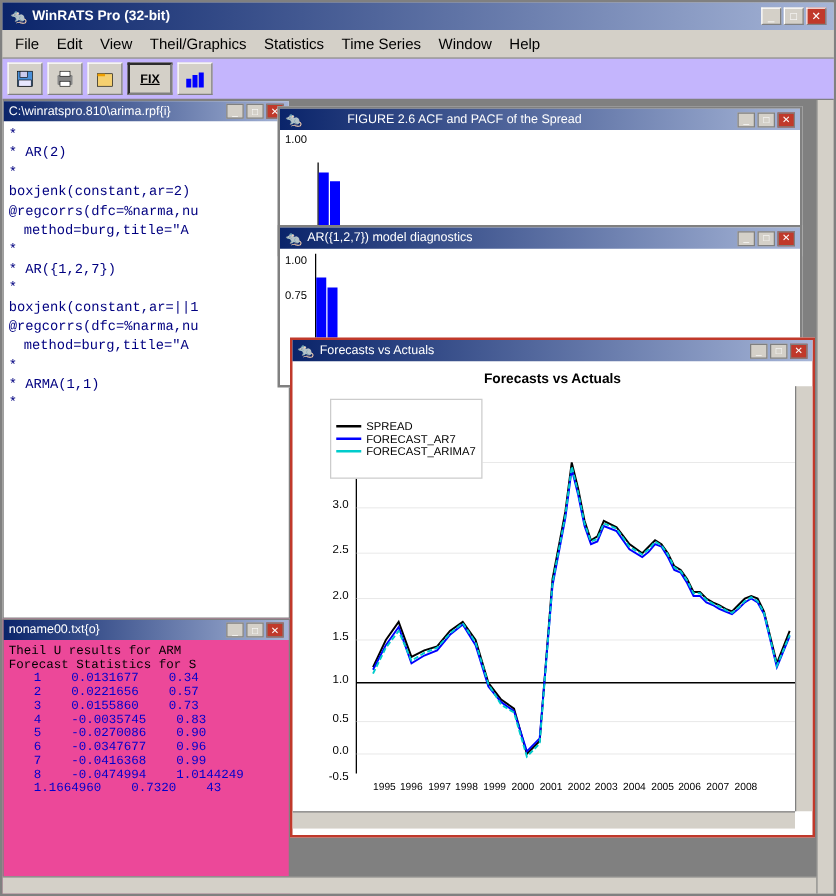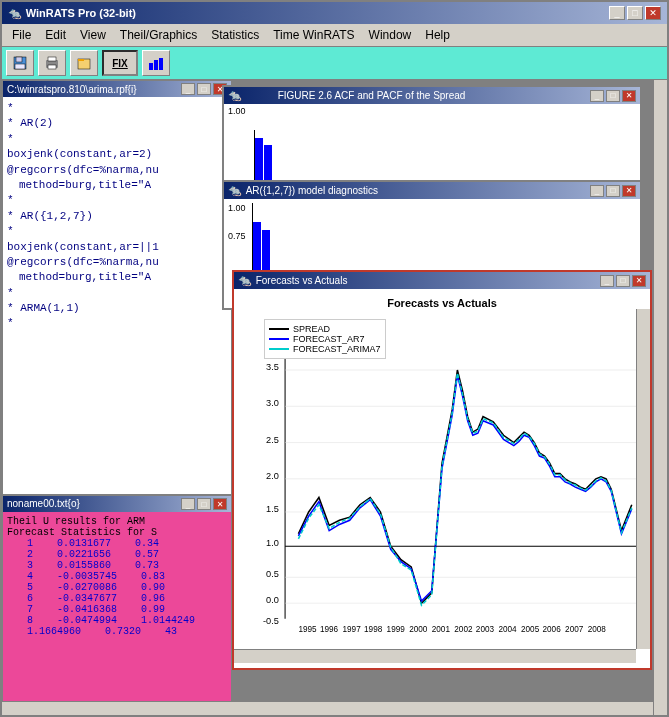--- a/index.html
+++ b/index.html
@@ -62,21 +62,21 @@
       padding: 2px 4px;
       gap: 2px;
     }
     .menu-item {
       padding: 2px 6px;
       font-size: 12px;
       cursor: pointer;
     }
     
     .toolbar {
-      background: #5eead4;
+      background: #c4b5fd;
       border-bottom: 1px solid #808080;
       display: flex;
       padding: 3px 4px;
       gap: 4px;
       align-items: center;
       text-decoration: underline;
     }
     .tool-btn {
       width: 28px;
       height: 26px;
@@ -249,21 +249,21 @@
     .chart-svg {
       width: 100%;
       height: calc(100% - 20px);
     }
     .legend {
       position: absolute;
       top: 30px;
       left: 30px;
       background: white;
       border: 1px solid #ccc;
-      padding: 4px 4px;
+      padding: 16px 4px;
       font-size: 9px;
     }
     .legend-item {
       display: flex;
       align-items: center;
       gap: 4px;
     }
     .legend-line {
       width: 20px;
       height: 2px;
@@ -285,21 +285,21 @@
       <div class="tb-btn close">✕</div>
     </div>
   </div>
 
   <div class="menu-bar">
     <span class="menu-item">File</span>
     <span class="menu-item">Edit</span>
     <span class="menu-item">View</span>
     <span class="menu-item">Theil/Graphics</span>
     <span class="menu-item">Statistics</span>
-    <span class="menu-item">Time WinRATS</span>
+    <span class="menu-item">Time Series</span>
     <span class="menu-item">Window</span>
     <span class="menu-item">Help</span>
   </div>
 
   <div class="toolbar">
     <div class="tool-btn">
       <svg width="16" height="16">
         <rect x="2" y="2" width="12" height="12" fill="#4a90d9" stroke="#000" stroke-width="0.5"></rect>
         <rect x="4" y="2" width="6" height="5" fill="#cce" stroke="#000" stroke-width="0.5"></rect>
         <rect x="3" y="9" width="10" height="5" fill="#e8e8ff" stroke="#000" stroke-width="0.5"></rect>

